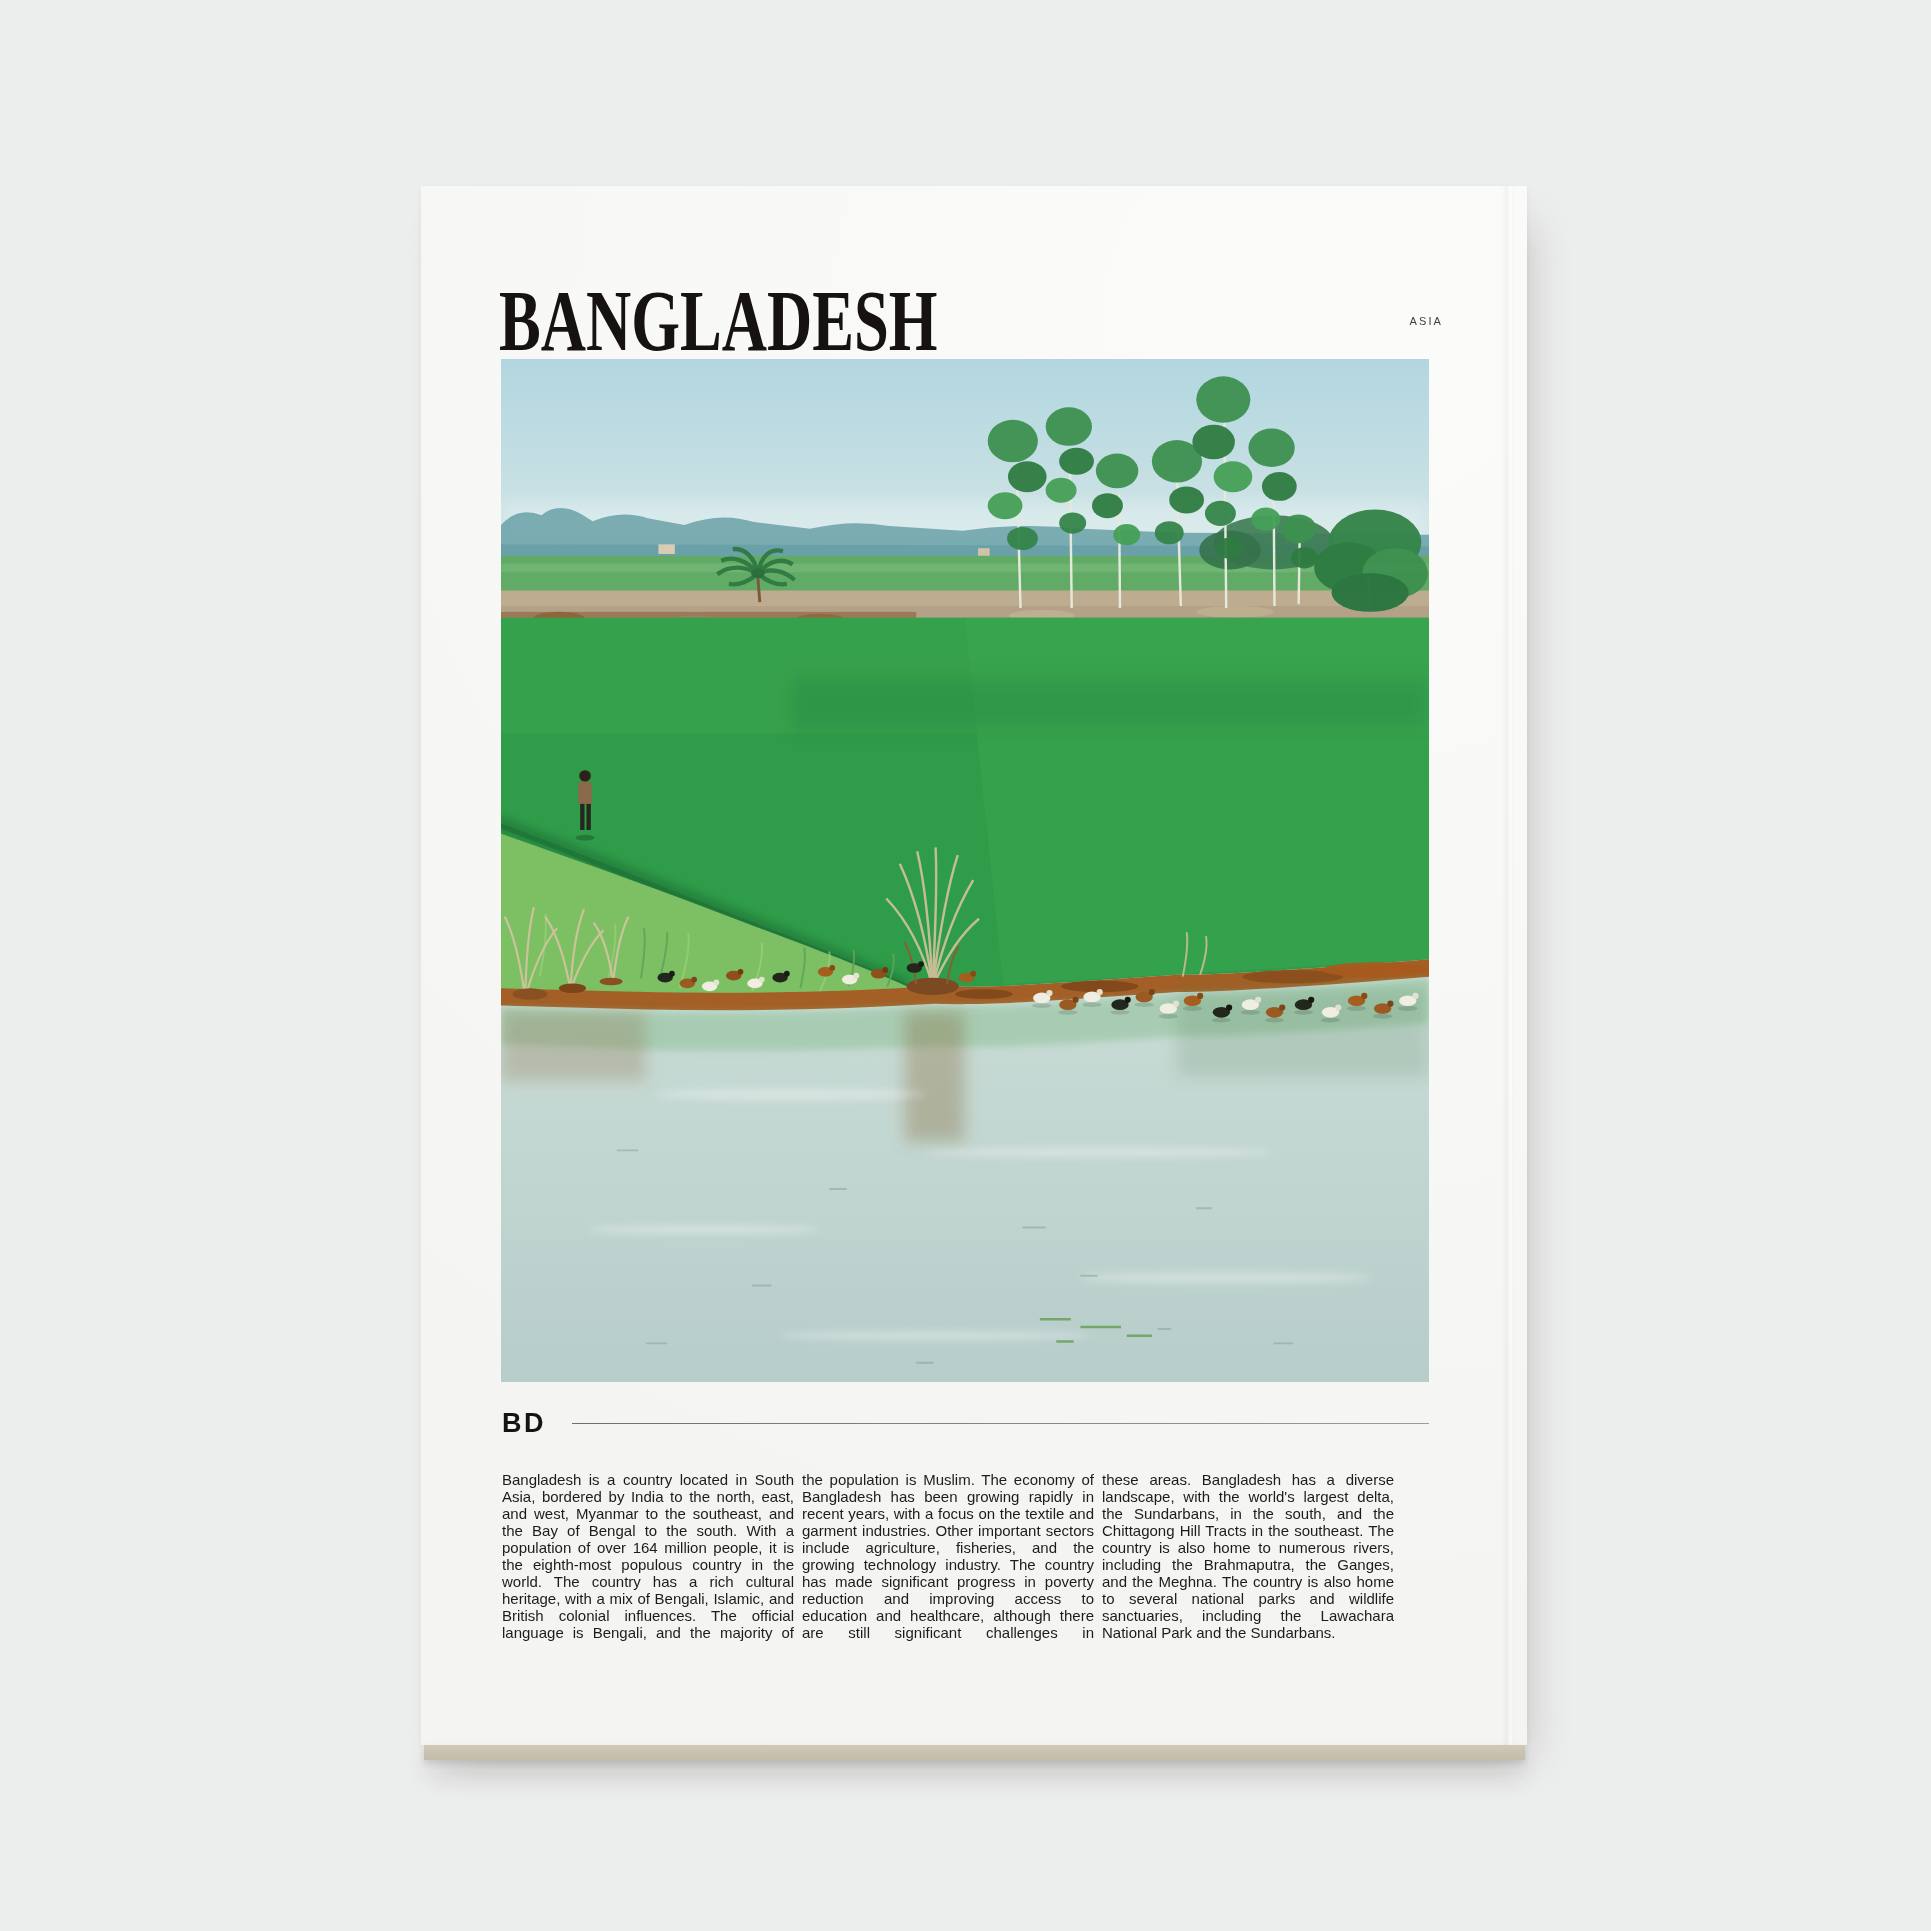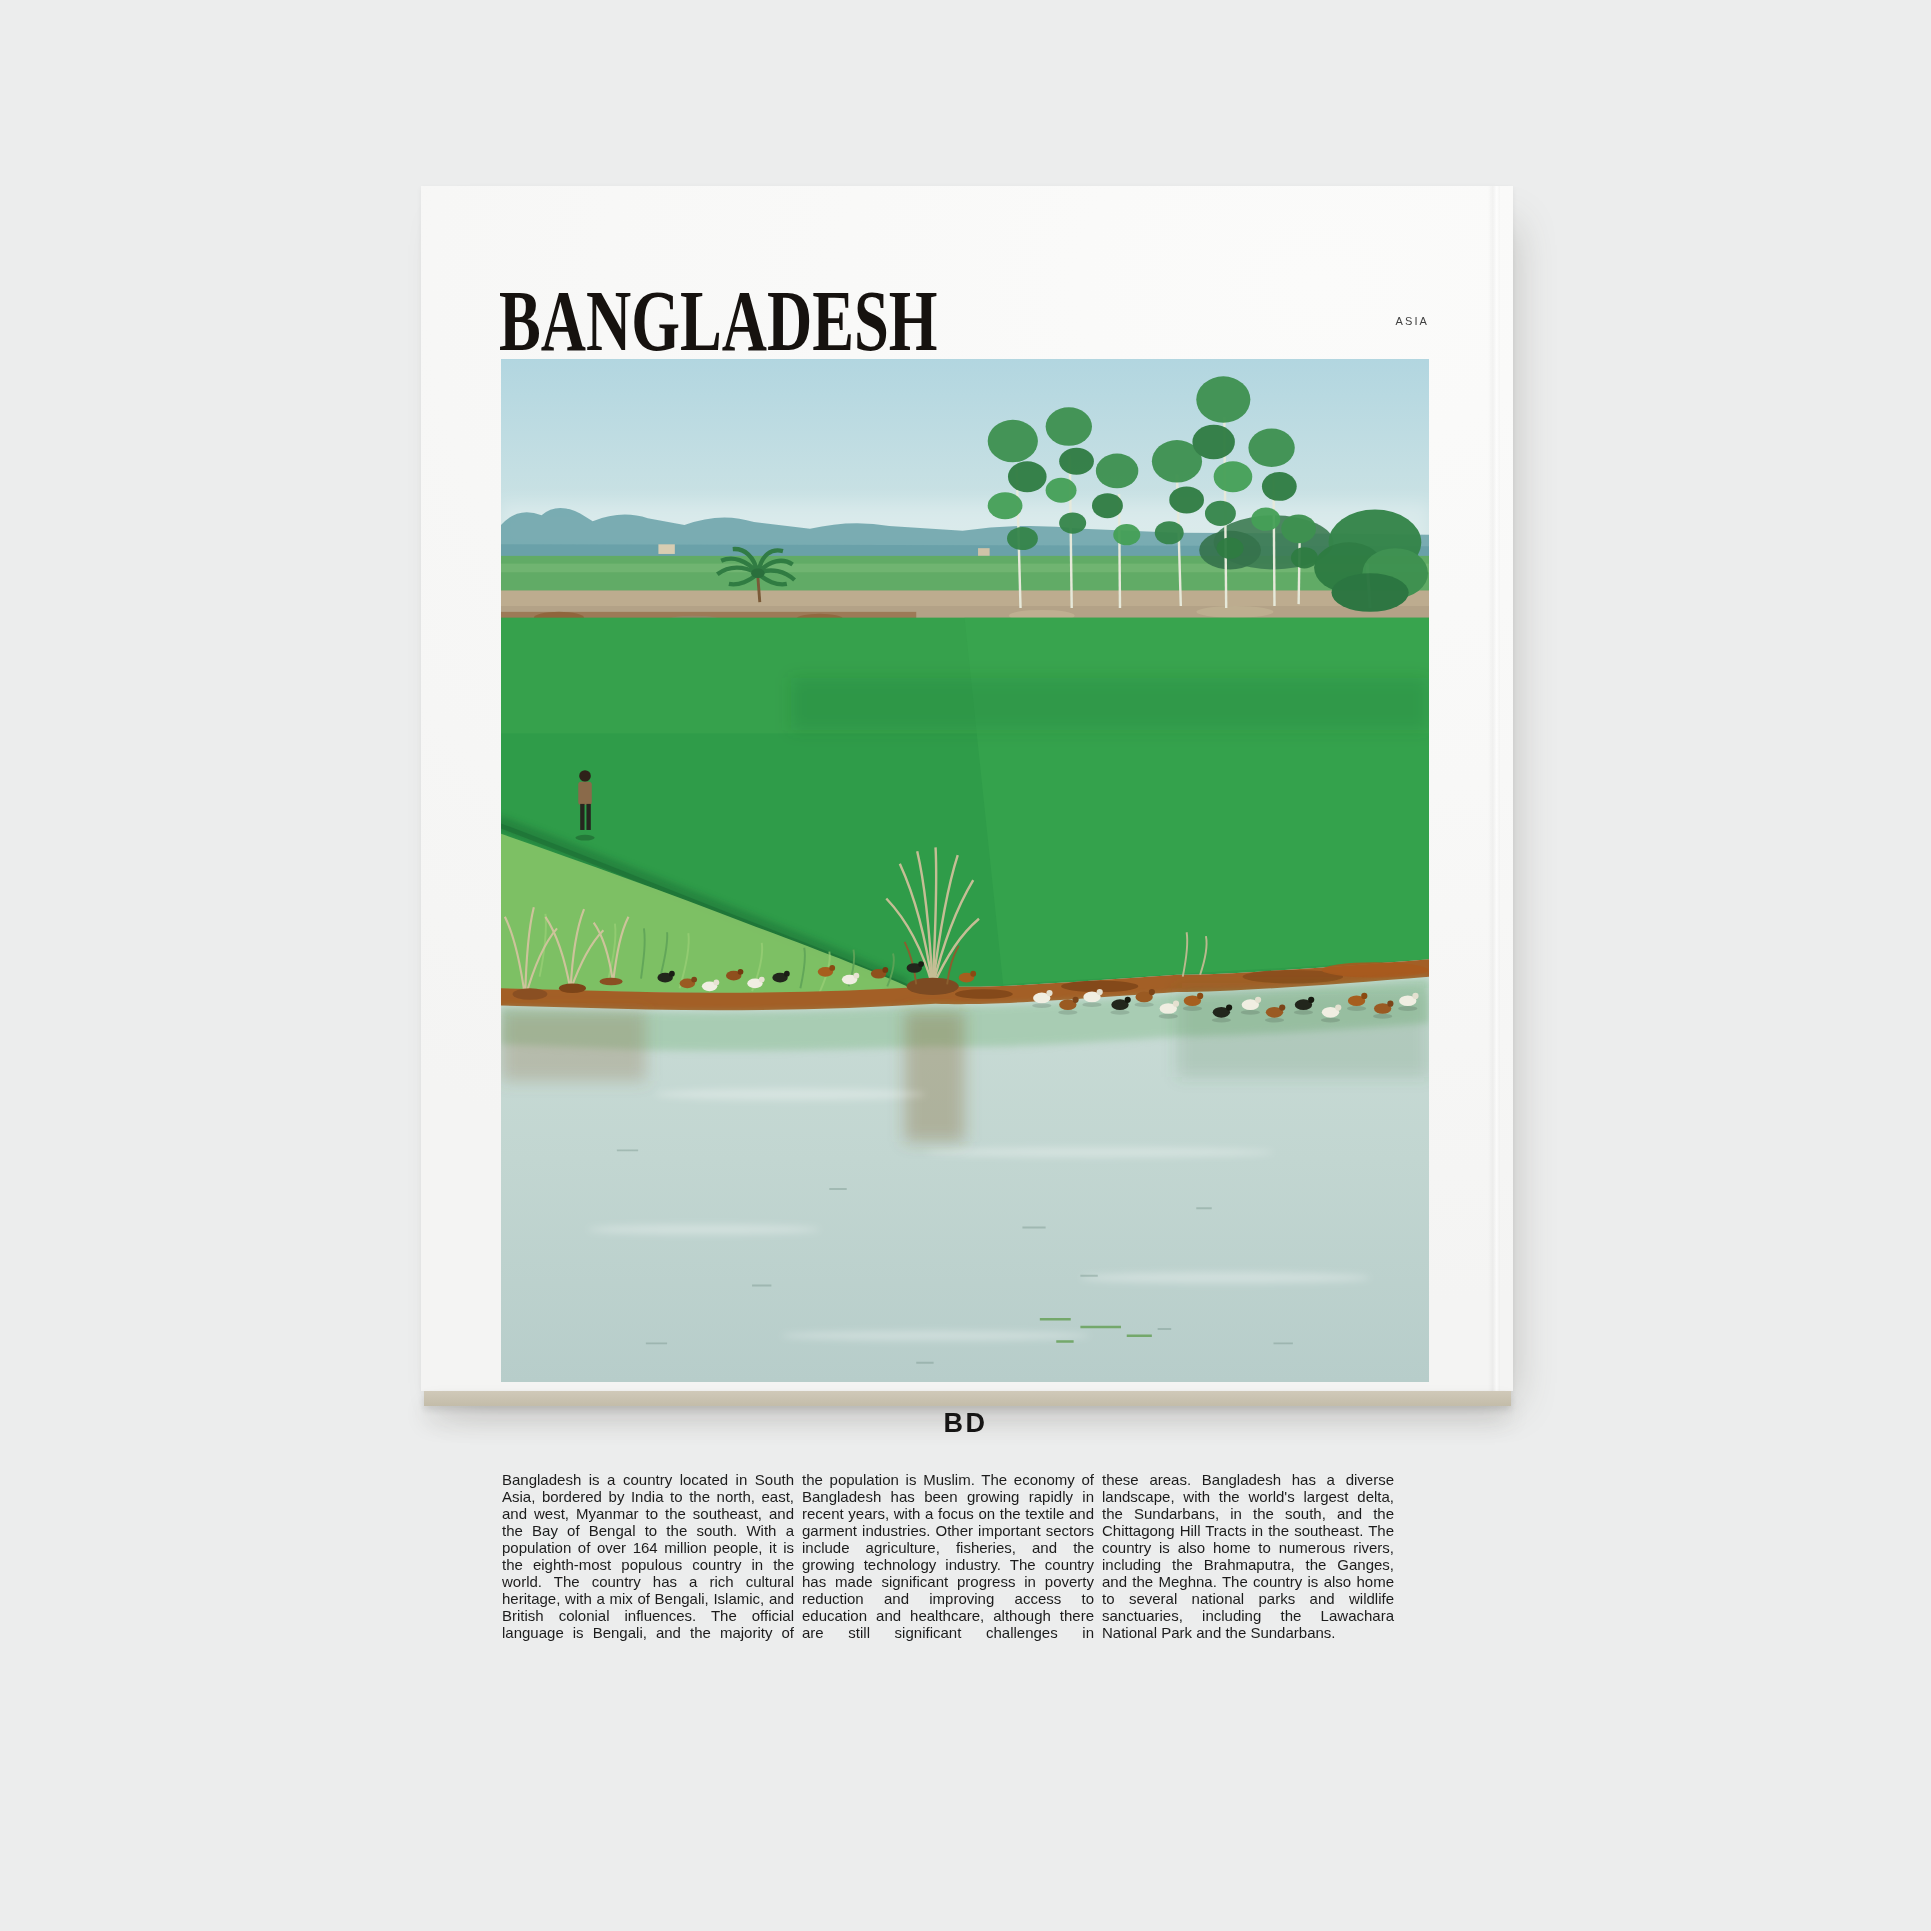--- a/index.html
+++ b/index.html
@@ -1,20 +1,21 @@
 <!DOCTYPE html>
 <html><head>
 <meta charset="utf-8">
 <style>
   html,body{margin:0;padding:0;}
   .canvas{position:relative;width:1931px;height:1931px;background:#eceded;overflow:hidden;font-family:"Liberation Sans",sans-serif;}
   .poster{
-    position:absolute;left:421px;top:186px;width:1092px;height:1205px;
+    position:absolute;left:421px;top:186px;width:1092px;height:1559px;
     background:radial-gradient(130% 85% at 82% 8%, #fbfbfa 0%, #f8f8f7 50%, #f4f4f3 100%);
     box-shadow:0 1.9px 5.8px rgba(0,0,0,.05), 15.4px 25px 39px -13.5px rgba(80,75,65,.25);
+    padding-left:14px;
   }
   .poster::before{ 
     content:'';position:absolute;top:0;bottom:0;right:13.5px;width:11.6px;pointer-events:none;
     background:linear-gradient(to right, rgba(0,0,0,0), rgba(0,0,0,.035) 40%, rgba(255,255,255,.55) 72%, rgba(0,0,0,.02));
   }
   .poster::after{ 
     content:'';position:absolute;left:2.9px;right:1.9px;top:100%;height:14.5px;
     background:linear-gradient(to bottom,#d0c9b9,#c3bca9);
     box-shadow:0 15.4px 25px -3.9px rgba(70,65,55,.32), 0 3.9px 7.7px rgba(0,0,0,.12);
   }
@@ -23,21 +24,21 @@
     font-family:"Liberation Serif","DejaVu Serif",serif;font-weight:700;
     font-size:87px;line-height:1;color:#16120f;letter-spacing:0;
     transform:scaleX(.72);transform-origin:0 0;
   }
   .region{
     position:absolute;top:130px;right:84px;
     font-size:11px;letter-spacing:2.1px;color:#404040;line-height:1;
   }
   .photo{position:absolute;left:80px;top:173px;width:928px;height:1023px;overflow:hidden;background:#cfe3e4;}
   .photo svg{display:block;width:100%;height:100%;}
-  .bd-row{position:absolute;left:81px;top:1224px;width:927px;display:flex;align-items:center;gap:26px;flex-direction:column;}
+  .bd-row{position:absolute;left:81px;top:1224px;width:927px;display:flex;align-items:center;gap:26px;}
   .bd-label{font-weight:700;font-size:27px;letter-spacing:2.4px;color:#141414;line-height:1;}
   .bd-rule{flex:1;height:1.9px;background:linear-gradient(to right,#6e6e6e,#8a8a8a 60%,#9b9b9b);}
   .body-text{
     position:absolute;left:81px;top:1285px;width:929px;display:flex;gap:8px;
     font-family:Liberation Sans, sans-serif;font-size:15px;line-height:17px;color:#1c1c1c;
   }
   .col{width:292px;text-align:justify;}
   .col.justify-last{text-align-last:justify;}
 </style>
 </head>

